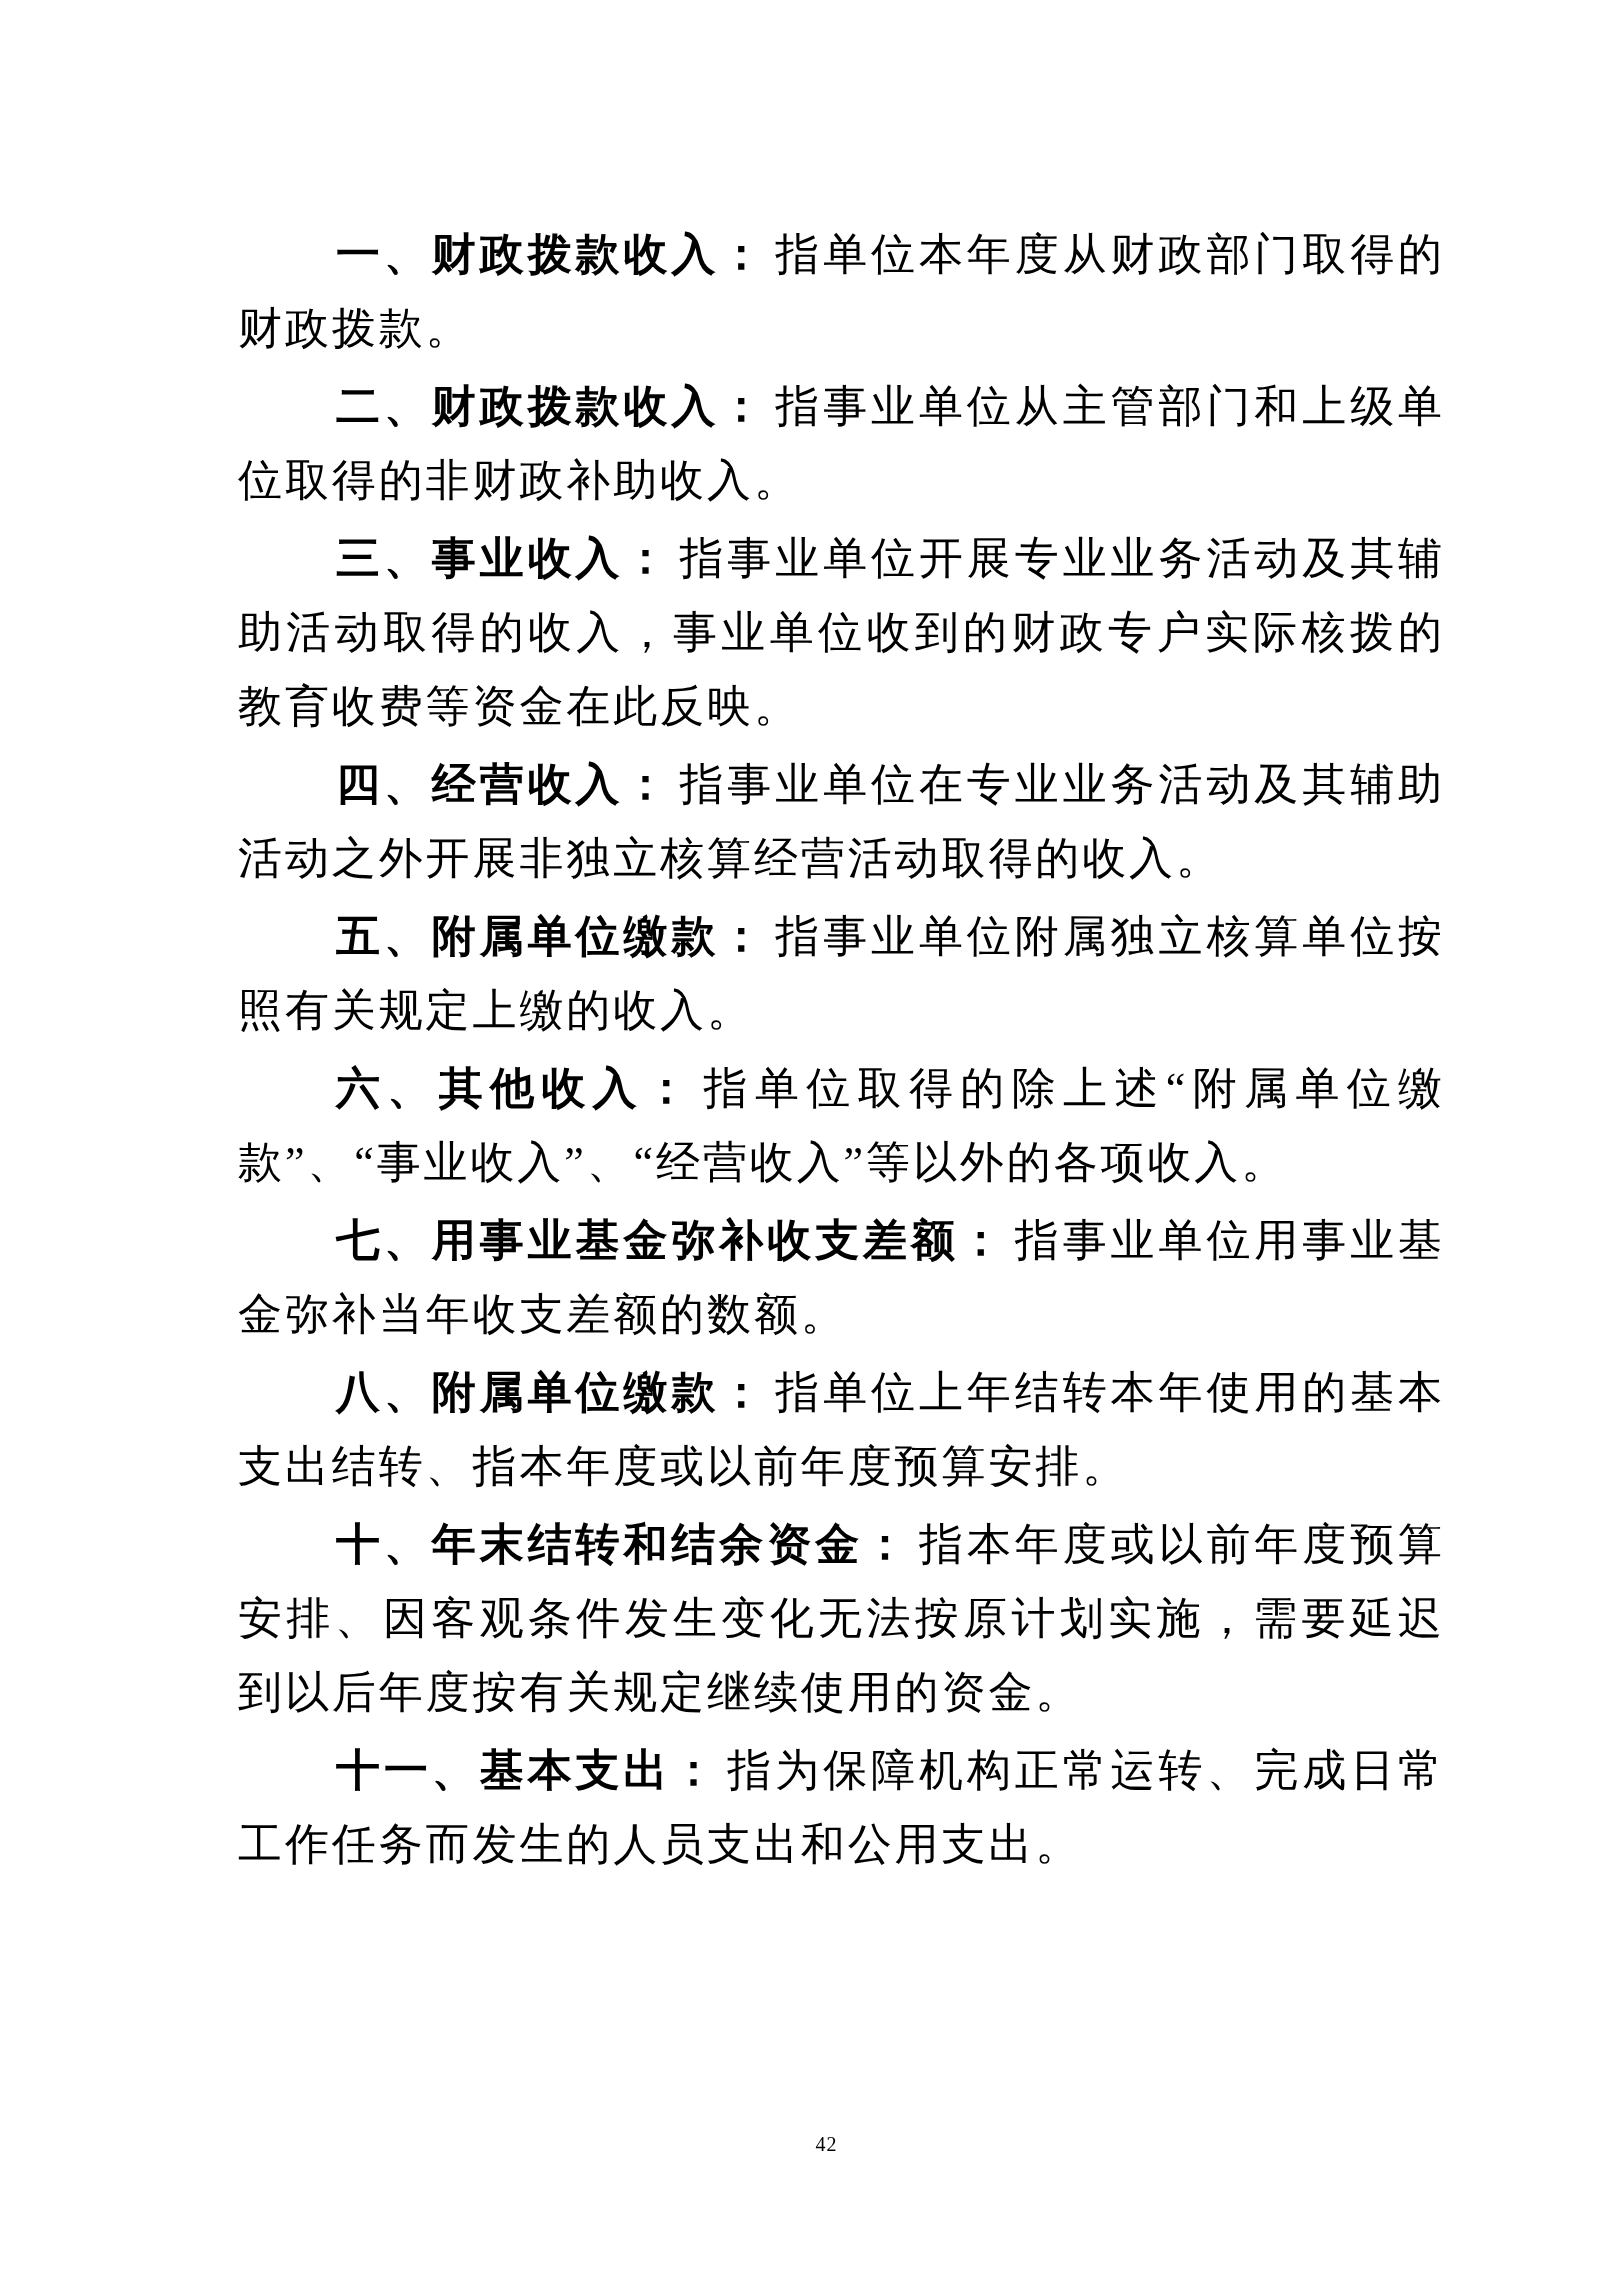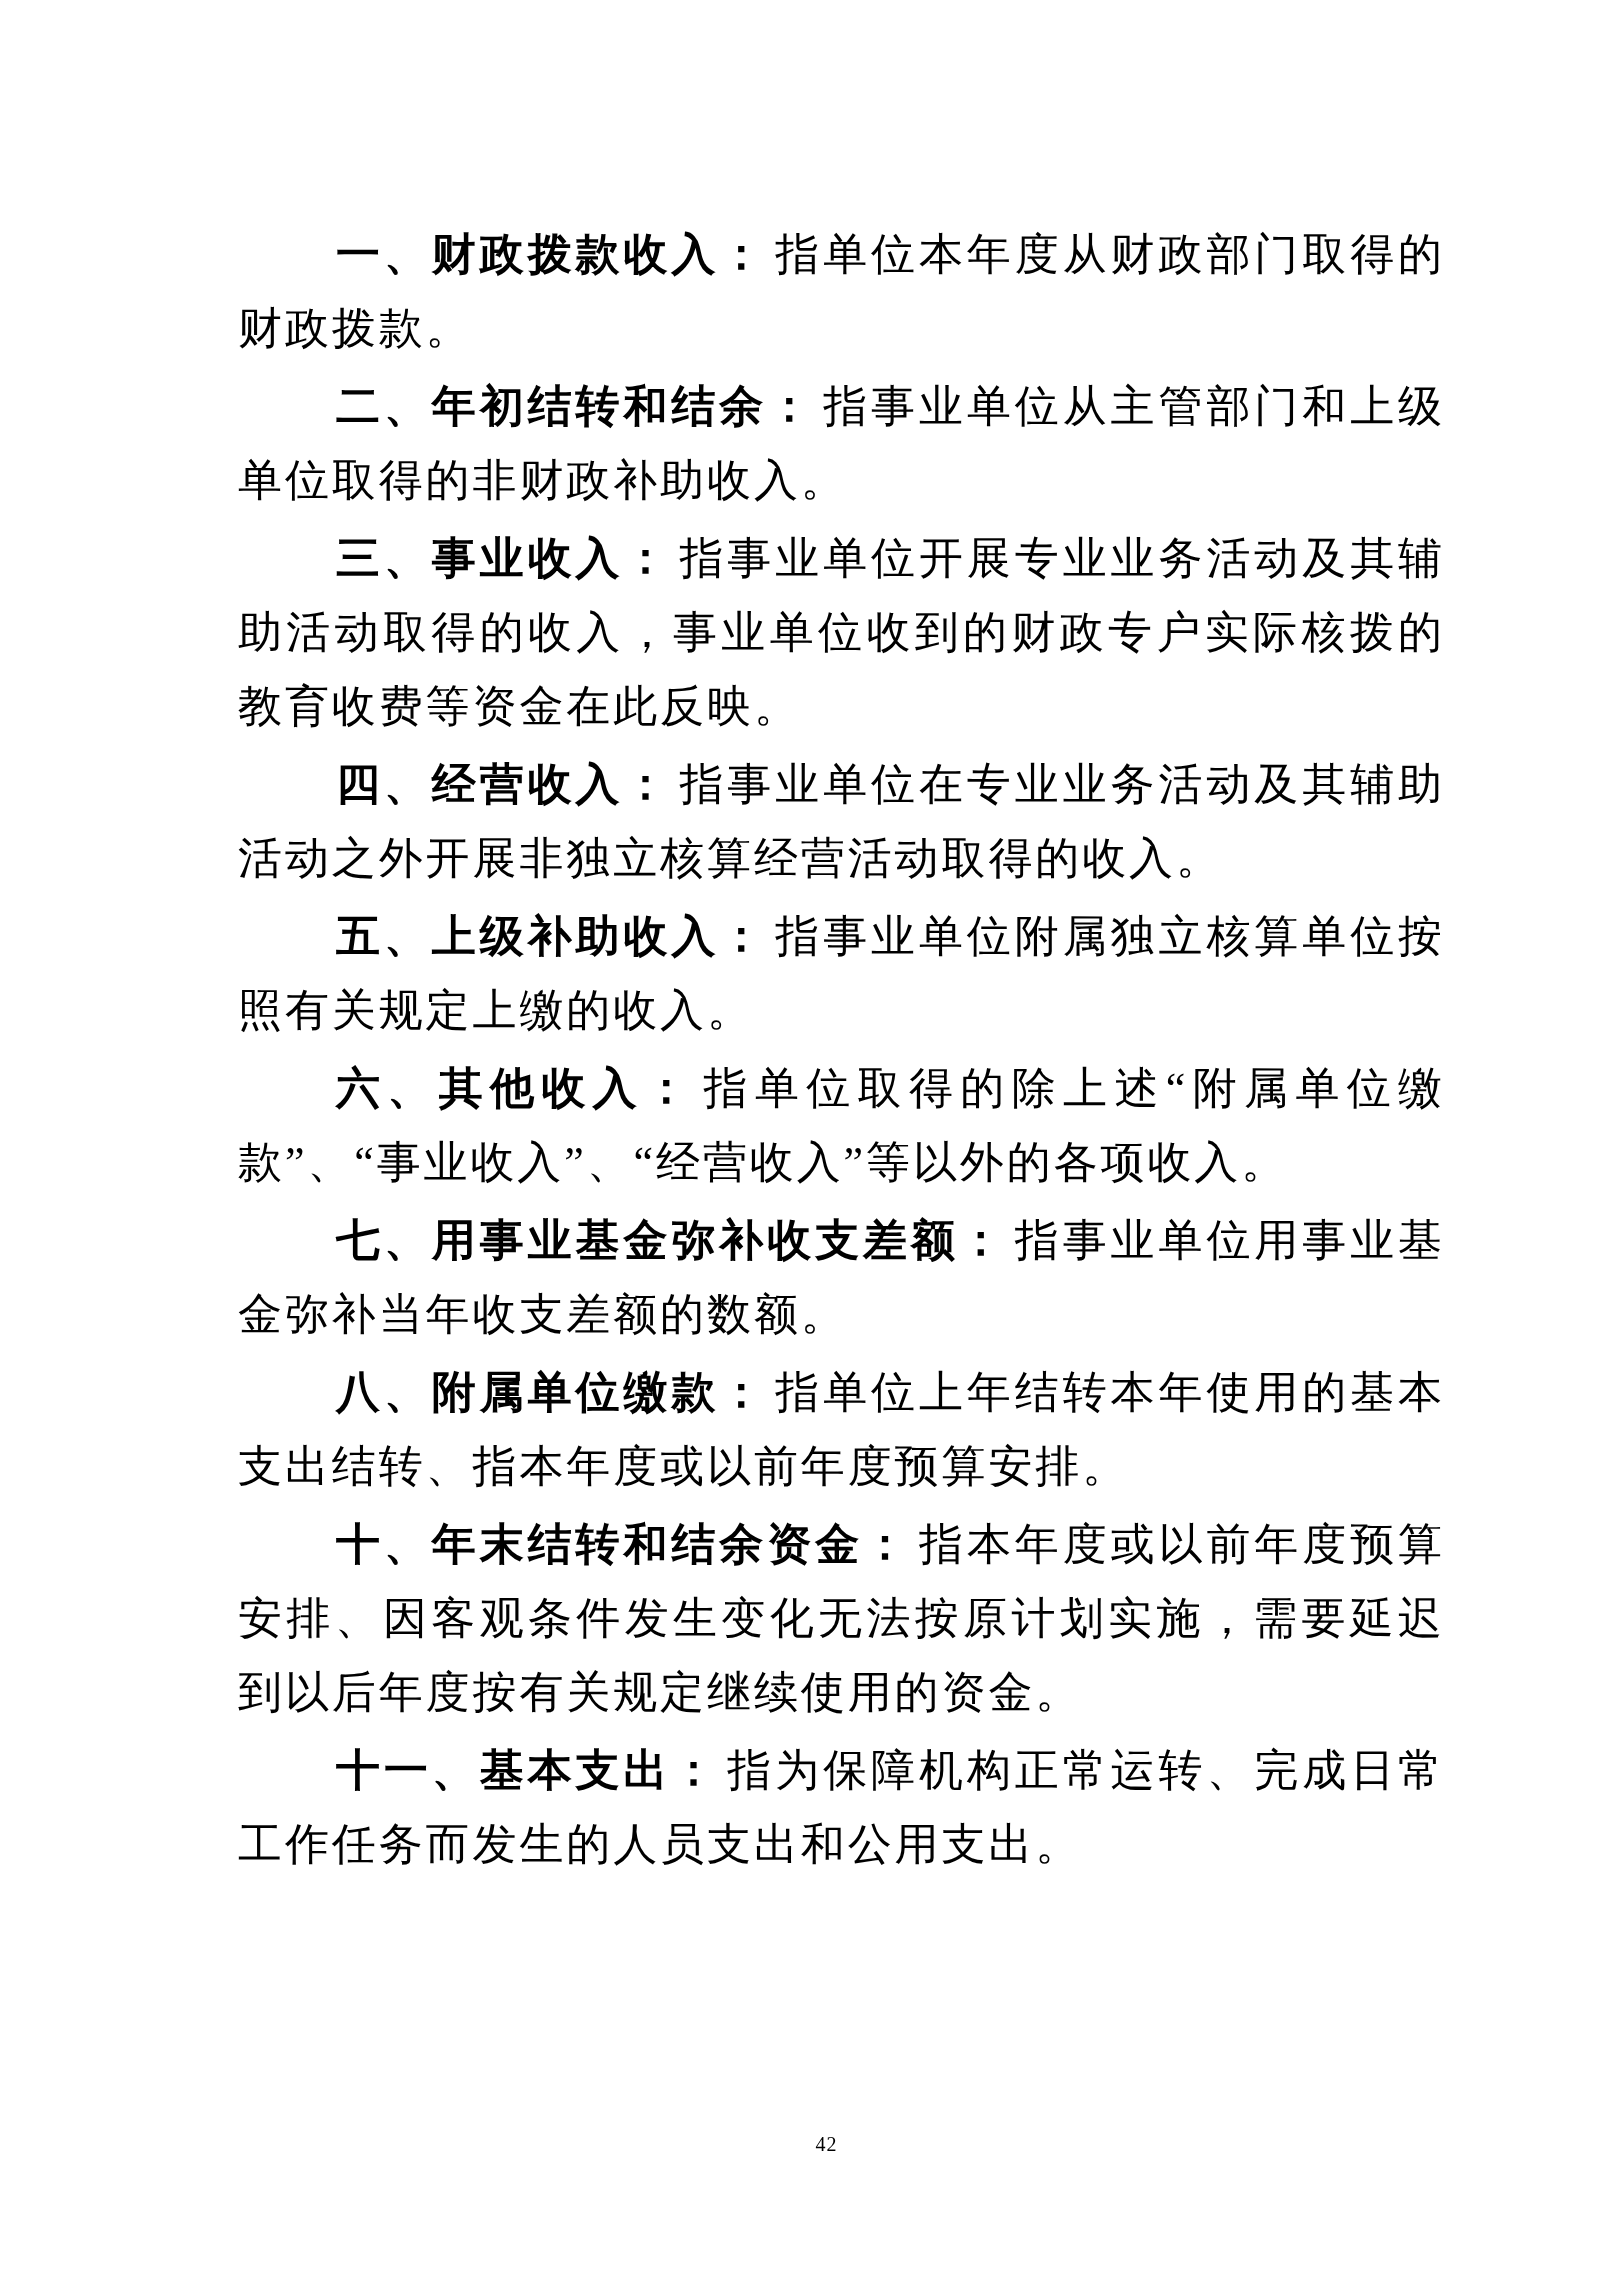--- a/index.html
+++ b/index.html
@@ -46,24 +46,24 @@
     letter-spacing: 1px;
     color: #000000;
   }
 </style>
 </head>
 <body>
 
 <div class="page">
   <main class="content">
     <p class="para"><span class="head">一、财政拨款收入：</span><span>指单位本年度从财政部门取得的财政拨款。</span></p>
-    <p class="para"><span class="head">二、年初结转和结余：</span><span>指事业单位从主管部门和上级单位取得的非财政补助收入。</span></p>
+    <p class="para"><span class="head">二、财政拨款收入：</span><span>指事业单位从主管部门和上级单位取得的非财政补助收入。</span></p>
     <p class="para"><span class="head">三、事业收入：</span><span>指事业单位开展专业业务活动及其辅助活动取得的收入，事业单位收到的财政专户实际核拨的教育收费等资金在此反映。</span></p>
     <p class="para"><span class="head">四、经营收入：</span><span>指事业单位在专业业务活动及其辅助活动之外开展非独立核算经营活动取得的收入。</span></p>
-    <p class="para"><span class="head">五、上级补助收入：</span><span>指事业单位附属独立核算单位按照有关规定上缴的收入。</span></p>
+    <p class="para"><span class="head">五、附属单位缴款：</span><span>指事业单位附属独立核算单位按照有关规定上缴的收入。</span></p>
     <p class="para"><span class="head">六、其他收入：</span><span>指单位取得的除上述“附属单位缴款”、“事业收入”、“经营收入”等以外的各项收入。</span></p>
     <p class="para"><span class="head">七、用事业基金弥补收支差额：</span><span>指事业单位用事业基金弥补当年收支差额的数额。</span></p>
     <p class="para"><span class="head">八、附属单位缴款：</span><span>指单位上年结转本年使用的基本支出结转、指本年度或以前年度预算安排。</span></p>
     <p class="para"><span class="head">十、年末结转和结余资金：</span><span>指本年度或以前年度预算安排、因客观条件发生变化无法按原计划实施，需要延迟到以后年度按有关规定继续使用的资金。</span></p>
     <p class="para"><span class="head">十一、基本支出：</span><span>指为保障机构正常运转、完成日常工作任务而发生的人员支出和公用支出。</span></p>
   </main>
   <footer class="page-footer">
     <span class="page-number">42</span>
   </footer>
 </div>

